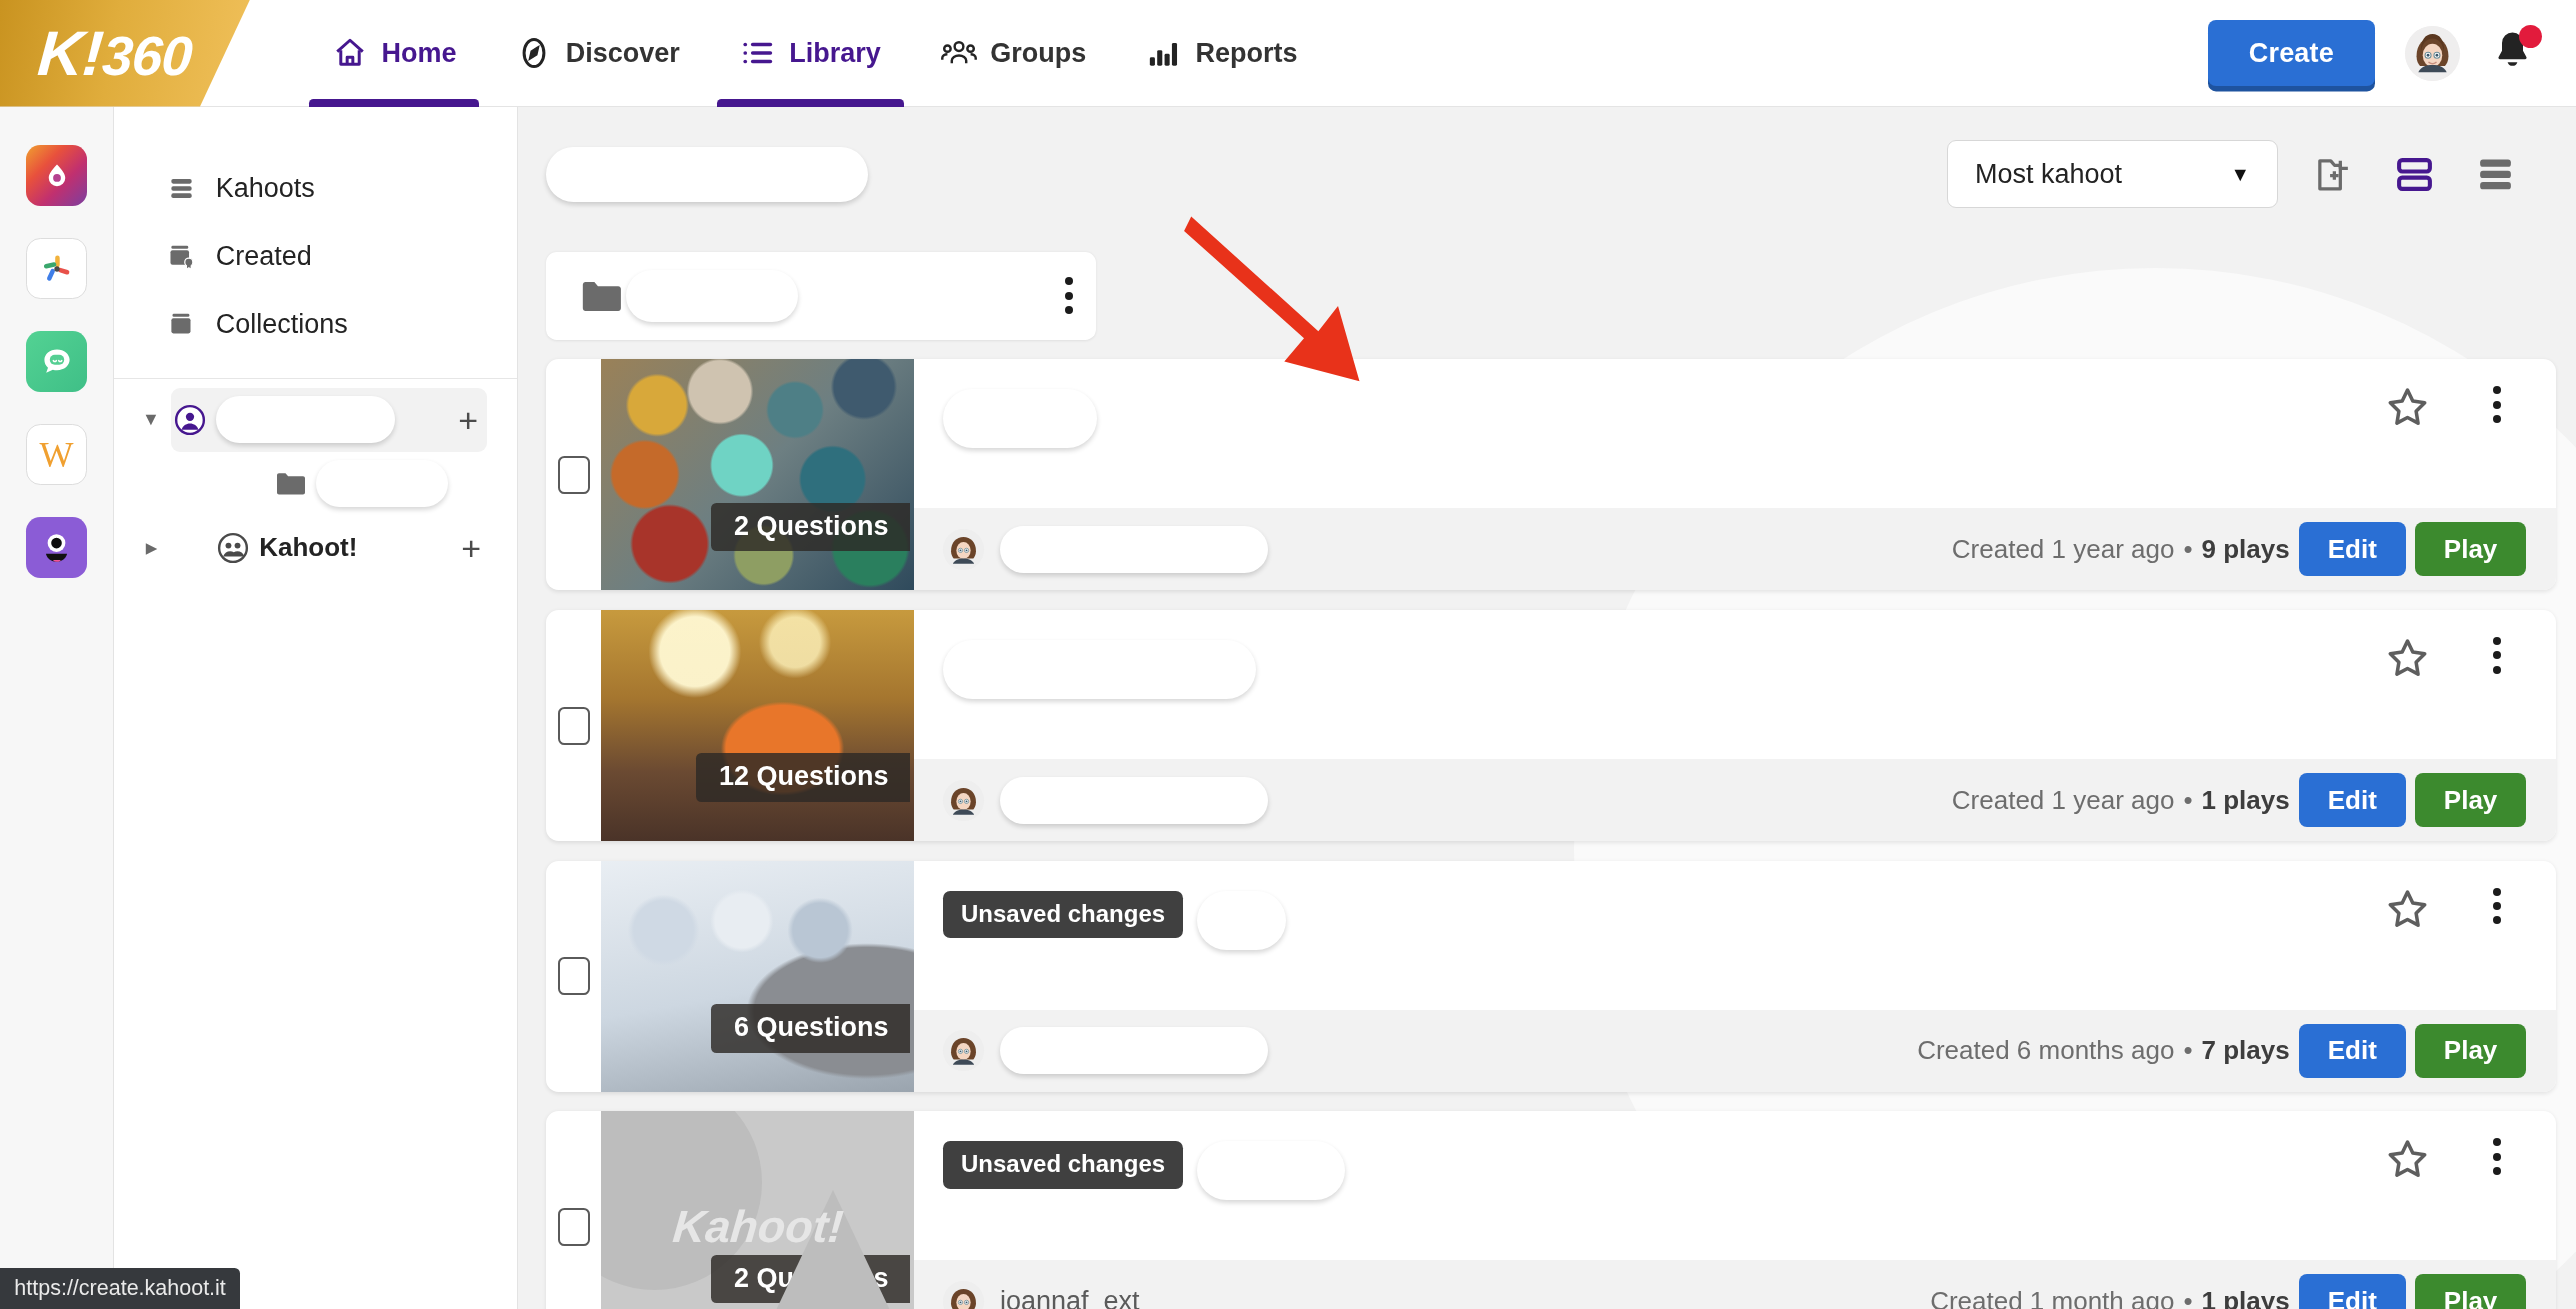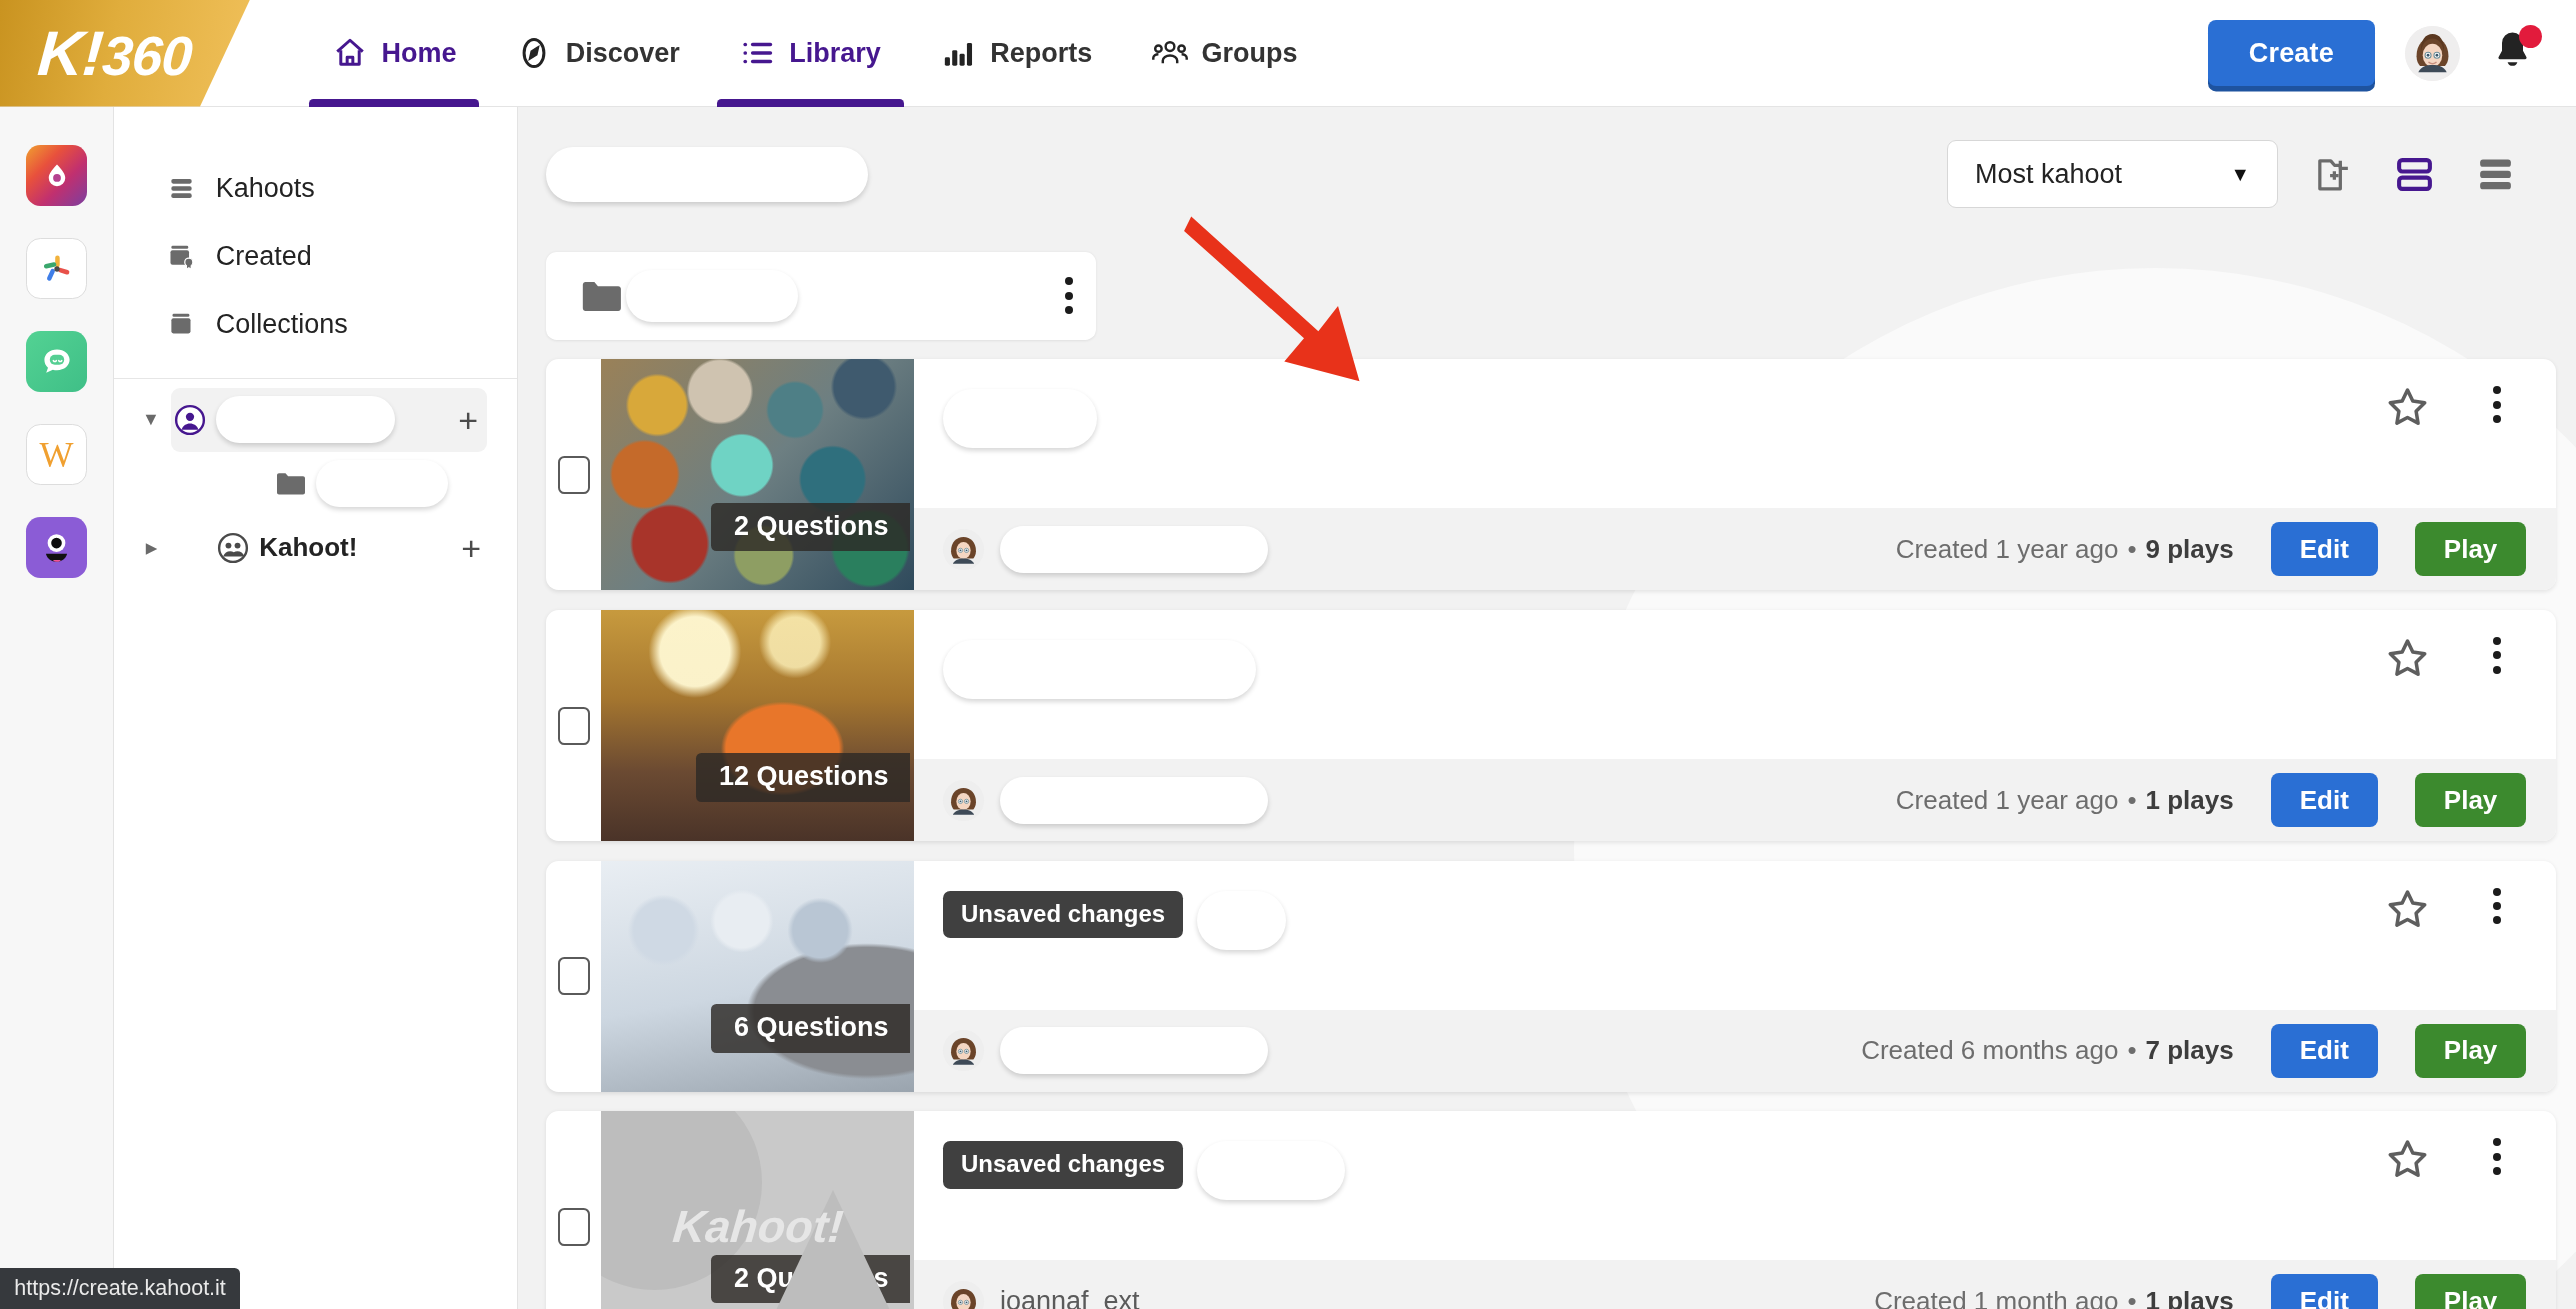--- a/index.html
+++ b/index.html
@@ -162,21 +162,21 @@
   }
   .author { display: flex; align-items: center; gap: 16px; }
   .author-av { width: 41px; height: 41px; border-radius: 50%; overflow: hidden; background: #eee; }
   .author-name { font-size: 27px; color: #5a5a5a; }
   .author-redact { width: 268px; height: 47px; }
   .meta { margin-left: auto; display: flex; align-items: center; gap: 9px; }
   .meta-created { font-size: 26px; color: #6d6d6d; }
   .meta-plays { font-size: 26px; color: #3d3d3d; font-weight: 700; }
   .btn-edit, .btn-play {
     border: none; border-radius: 8px; color: #fff; font-size: 26px; font-weight: 700;
-    height: 54px; padding: 0 29px; cursor: pointer; margin-left: 28px;
+    height: 54px; padding: 0 29px; cursor: pointer;
   }
   .btn-edit { background: #2a6fd4; }
   .btn-play { background: #3c8a2e; }
 
   
   .annot-arrow { position: absolute; left: 1184px; top: 213px; pointer-events: none; z-index: 60; }
 
   
   .statusbar {
     position: absolute; left: 0; bottom: 0; height: 41px; background: #36393d; color: #eaeaea;
@@ -264,44 +264,44 @@
               <rect x="7" y="10.8" width="15" height="2.4" rx="1.2"></rect>
               <rect x="7" y="16.8" width="15" height="2.4" rx="1.2"></rect>
             </g>
           </svg>
       </span>
       <span class="nlabel">Library</span>
     </div>
 
     <div class="navitem">
       <span class="navicon">
+        <svg width="38" height="34" viewBox="0 0 28 24" fill="none" stroke="#232323" stroke-width="1.9">
+            <circle cx="14" cy="7" r="3.4"></circle>
+            <path d="M8.4 20v-2.1c0-2.3 2.5-4 5.6-4s5.6 1.7 5.6 4V20"></path>
+            <circle cx="5" cy="8.6" r="2.5"></circle>
+            <path d="M1 17.2v-1.4c0-1.7 1.8-2.9 4-2.9"></path>
+            <circle cx="23" cy="8.6" r="2.5"></circle>
+            <path d="M27 17.2v-1.4c0-1.7-1.8-2.9-4-2.9"></path>
+          </svg>
+      </span>
+      <span class="nlabel">Groups</span>
+    </div>
+
+    <div class="navitem">
+      <span class="navicon">
         <svg width="34" height="34" viewBox="0 0 24 24">
             <g fill="#232323">
               <rect x="2" y="15" width="3.6" height="6" rx="1"></rect>
               <rect x="7.2" y="10" width="3.6" height="11" rx="1"></rect>
               <rect x="12.4" y="12.5" width="3.6" height="8.5" rx="1"></rect>
               <rect x="17.6" y="5" width="3.6" height="16" rx="1"></rect>
             </g>
           </svg>
       </span>
       <span class="nlabel">Reports</span>
-    </div>
-
-    <div class="navitem">
-      <span class="navicon">
-        <svg width="38" height="34" viewBox="0 0 28 24" fill="none" stroke="#232323" stroke-width="1.9">
-            <circle cx="14" cy="7" r="3.4"></circle>
-            <path d="M8.4 20v-2.1c0-2.3 2.5-4 5.6-4s5.6 1.7 5.6 4V20"></path>
-            <circle cx="5" cy="8.6" r="2.5"></circle>
-            <path d="M1 17.2v-1.4c0-1.7 1.8-2.9 4-2.9"></path>
-            <circle cx="23" cy="8.6" r="2.5"></circle>
-            <path d="M27 17.2v-1.4c0-1.7-1.8-2.9-4-2.9"></path>
-          </svg>
-      </span>
-      <span class="nlabel">Groups</span>
     </div>
   </div>
 
   <div class="nav-right">
     <button class="create-btn">Create</button>
     <div class="avatar-wrap">
       <svg width="55" height="55" viewBox="0 0 62 62">
         <circle cx="31" cy="31" r="31" fill="#efeeee"></circle>
         <path d="M13 34c0-13 8-22 18-22s18 9 18 22c0 5-2 9-4 11H17c-2-2-4-6-4-11z" fill="#6b4429"></path>
         <ellipse cx="31" cy="33" rx="11" ry="13" fill="#f5d6c2"></ellipse>

